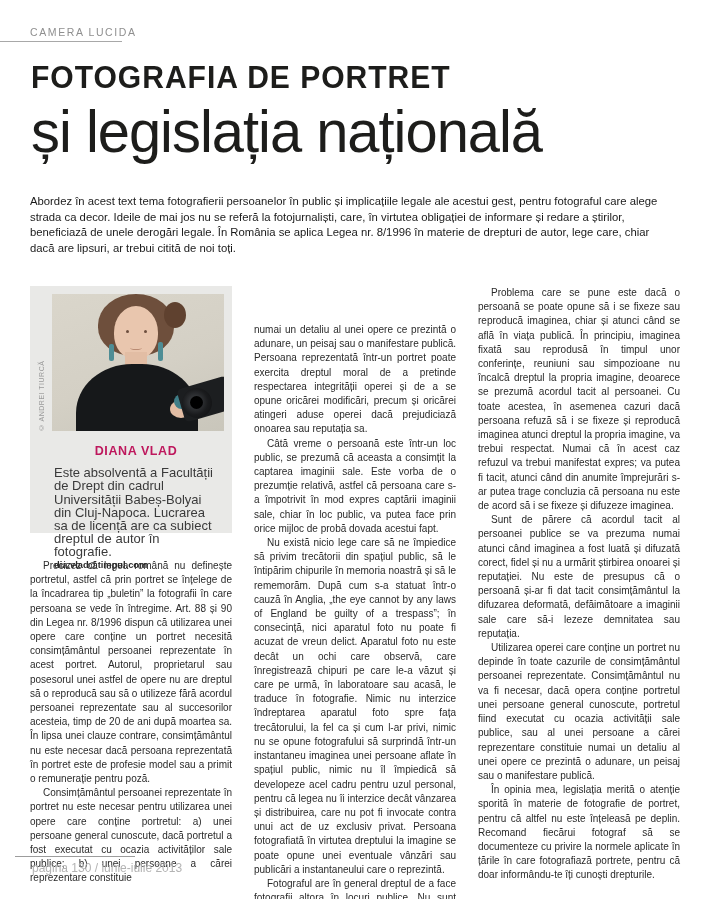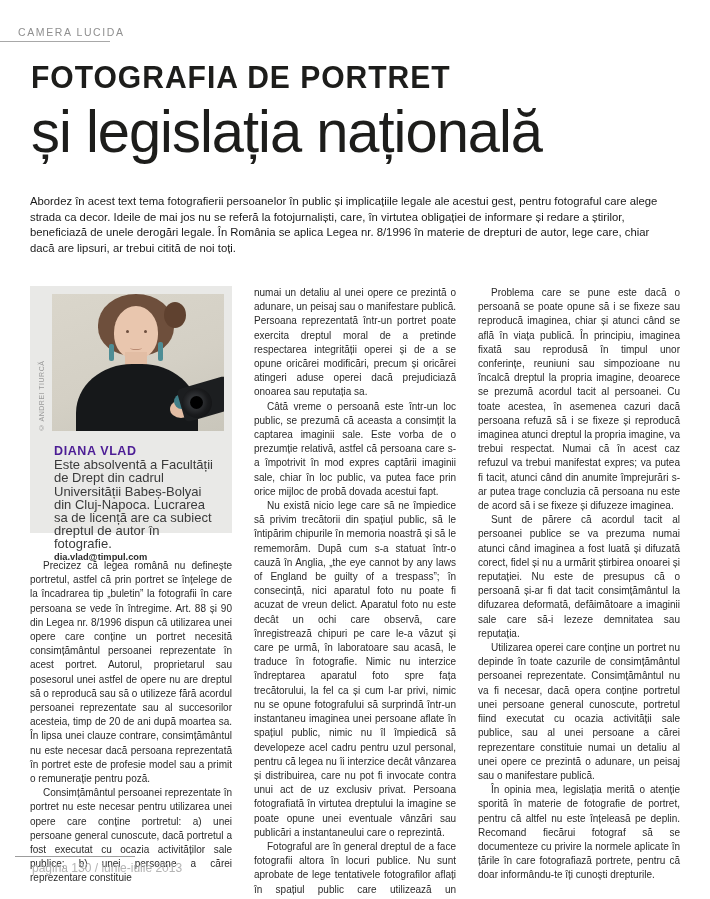--- a/index.html
+++ b/index.html
@@ -4,21 +4,21 @@
 <style>
   html,body{margin:0;padding:0;}
   body{
     width:710px;height:899px;position:relative;background:#ffffff;
     font-family:"Liberation Sans","DejaVu Sans",sans-serif;color:#1f1f1f;
     overflow:hidden;
   }
   
   .kicker{
     position:absolute;top:26px;left:0;width:92px;
-    padding:0 0 3px 18px;border-bottom:1px solid #a8a8a8;
+    padding:0 0 3px 30px;border-bottom:1px solid #a8a8a8;
     font-size:10.5px;letter-spacing:1.6px;color:#8f8f8f;white-space:nowrap;
   }
   
   .titles{position:absolute;top:60px;left:31px;width:660px;}
   .title-main{
     font-size:31px;font-weight:bold;letter-spacing:1px;color:#1d1d1b;
     transform:scaleX(.97);transform-origin:left;white-space:nowrap;
   }
   .title-sub{
     font-size:59px;font-weight:normal;color:#1d1d1b;margin-top:2px;
@@ -26,21 +26,21 @@
   }
   
   .intro{
     position:absolute;top:194px;left:30px;width:642px;
     font-size:11.3px;line-height:15.5px;font-weight:normal;color:#1a1a1a;
   }
   
   .content{position:absolute;top:286px;left:30px;width:650px;display:flex;gap:22px;}
   .col{width:202px;font-size:10px;line-height:14.2px;color:#2a2a2a;}
   .col p{margin:0;text-align:justify;text-indent:13px;}
-  .col p.cont{text-indent:0;}
+  .col p.cont{text-indent:0;margin-top:37px;}
   
   .bio-box{
     position:relative;width:202px;height:247px;background:#e9e9e7;
     margin-bottom:26px;box-sizing:border-box;
   }
   .photo-credit{
     position:absolute;left:5px;top:10px;height:135px;
     writing-mode:vertical-rl;transform:rotate(180deg);
     font-size:7px;letter-spacing:.5px;color:#9a9a9a;white-space:nowrap;
   }
@@ -57,21 +57,21 @@
   .ph-ear-r{position:absolute;left:106px;top:48px;width:5px;height:19px;background:#4e8d95;border-radius:2px;}
   .ph-neck{position:absolute;left:73px;top:58px;width:22px;height:18px;background:#e2bda4;}
   .ph-body{position:absolute;left:24px;top:70px;width:122px;height:70px;background:#16181a;border-radius:46% 46% 0 0/70% 70% 0 0;}
   .ph-hand{position:absolute;left:118px;top:106px;width:22px;height:18px;background:#e2bda4;border-radius:50%;}
   .ph-ring{position:absolute;left:122px;top:100px;width:15px;height:15px;background:#3f7e88;border-radius:50%;}
   .ph-cam{position:absolute;left:128px;top:88px;width:52px;height:34px;background:#1c1e20;border-radius:5px;transform:rotate(-16deg);}
   .ph-lens{position:absolute;left:130px;top:94px;width:30px;height:30px;border-radius:50%;
     background:radial-gradient(circle at 45% 45%,#45484c 0%,#1a1b1d 55%,#0b0c0d 100%);transform:rotate(-16deg);}
   .ph-lens-core{position:absolute;left:138px;top:102px;width:13px;height:13px;border-radius:50%;background:#000;}
   .bio-text-wrap{position:absolute;left:24px;top:158px;width:164px;}
-  .bio-name{font-size:12.5px;font-weight:bold;letter-spacing:.6px;color:#4c1d95;margin-bottom:0;}
+  .bio-name{font-size:12.5px;font-weight:bold;letter-spacing:.6px;color:#be185d;margin-bottom:8px;text-align:center;}
   .bio-desc{font-size:13px;line-height:13.2px;color:#3a3a3a;}
   .bio-link{font-size:9.3px;line-height:13.2px;font-weight:bold;color:#2a2a2a;word-break:break-all;}
   
   .footer{position:absolute;top:856px;left:15px;width:120px;border-top:1px solid #9c9c9c;padding-top:4px;}
   .footer-text{margin-left:17px;font-size:12px;color:#b3b3b3;white-space:nowrap;}
 </style>
 </head>
 <body>
 
 <div class="kicker">CAMERA LUCIDA</div>

